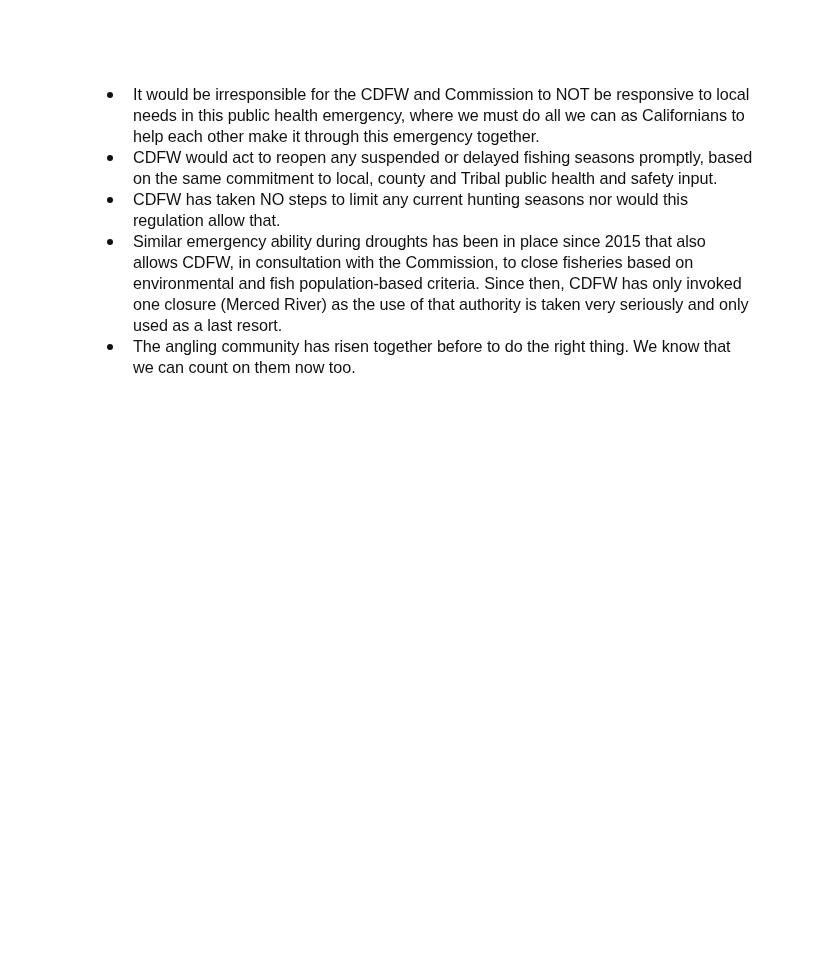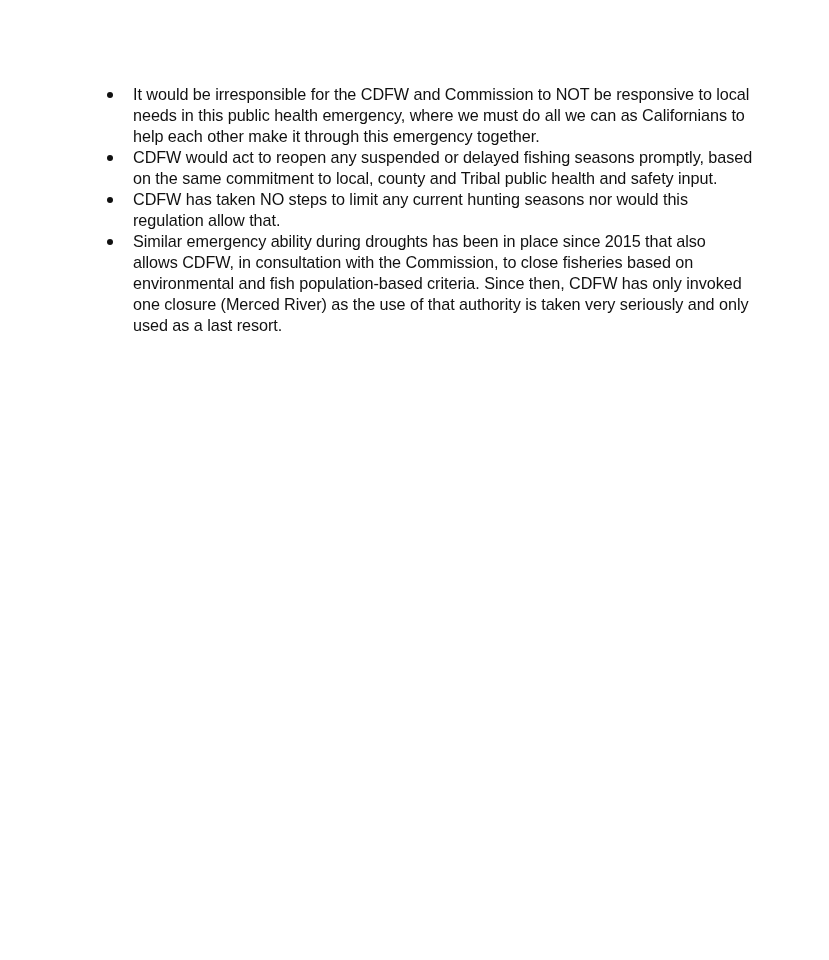--- a/index.html
+++ b/index.html
@@ -66,14 +66,18 @@
       <span class="bullet-text">CDFW would act to reopen any suspended or delayed fishing seasons promptly, based on the same commitment to local, county and Tribal public health and safety input.</span>
     </li>
     <li class="bullet-item">
       <span class="bullet-dot"></span>
       <span class="bullet-text">CDFW has taken NO steps to limit any current hunting seasons nor would this regulation allow that.</span>
     </li>
     <li class="bullet-item">
       <span class="bullet-dot"></span>
       <span class="bullet-text">Similar emergency ability during droughts has been in place since 2015 that also allows CDFW, in consultation with the Commission, to close fisheries based on environmental and fish population-based criteria. Since then, CDFW has only invoked one closure (Merced River) as the use of that authority is taken very seriously and only used as a last resort.</span>
     </li>
+    <li class="bullet-item">
+      <span class="bullet-dot"></span>
+      <span class="bullet-text">The angling community has risen together before to do the right thing. We know that we can count on them now too.</span>
+    </li>
   </ul>
 </div>
 
 </body></html>

